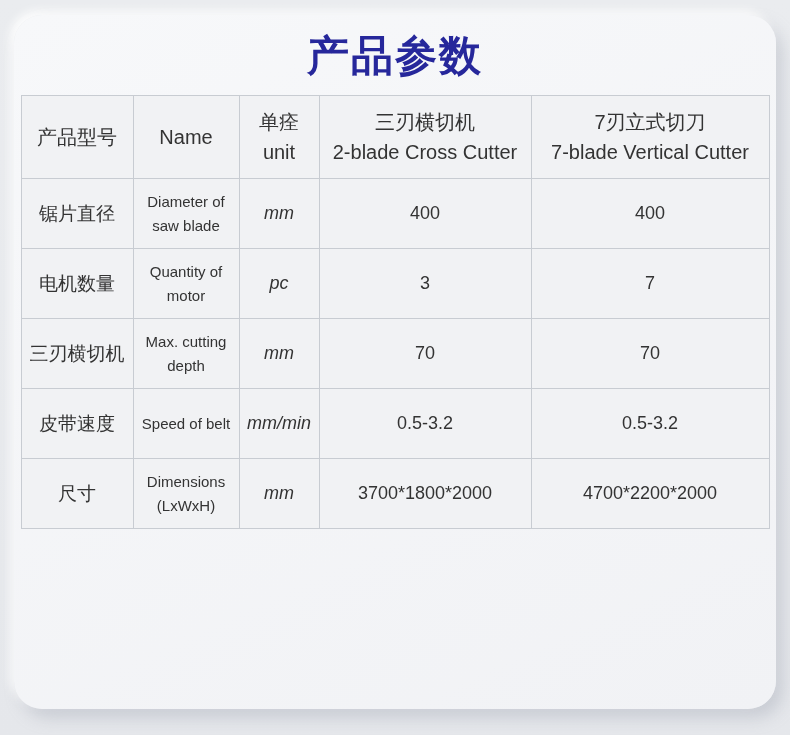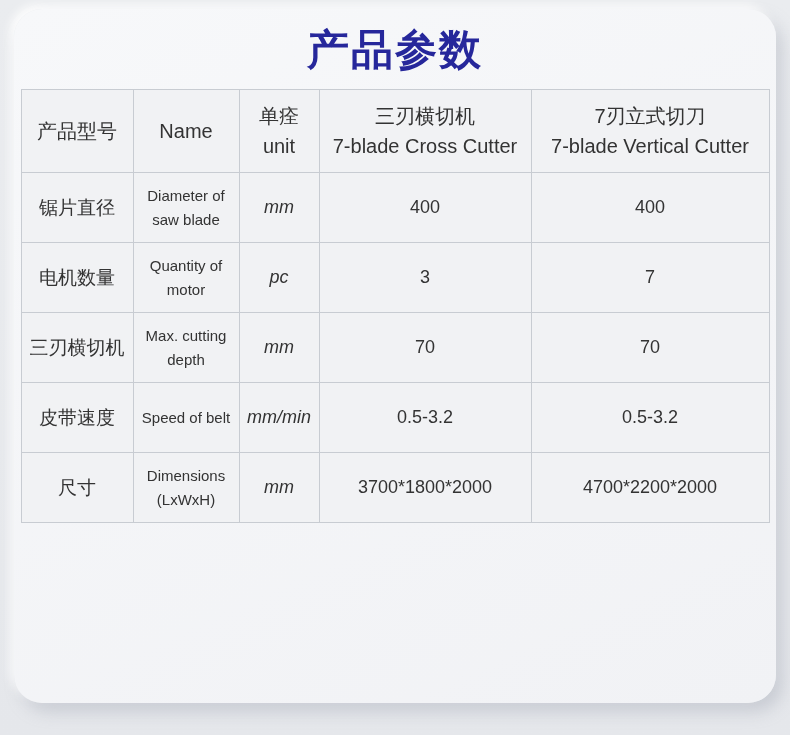--- a/index.html
+++ b/index.html
@@ -10,21 +10,21 @@
     width: 790px;
     height: 735px;
     position: relative;
     background: linear-gradient(180deg, #eaecef 0%, #e5e7eb 100%);
     font-family: "Liberation Sans", "DejaVu Sans", sans-serif;
     overflow: hidden;
   }
   .card {
     position: absolute;
     left: 14px;
-    top: 9px;
+    top: 15px;
     width: 762px;
     height: 694px;
     border-radius: 28px;
     background: linear-gradient(155deg, #f7f8fa 0%, #f1f2f5 100%);
     box-shadow: 7px 9px 16px rgba(150,156,168,0.35),
                 -4px -4px 10px rgba(255,255,255,0.95);
   }
   .page-title {
     margin-top: 16px;
     text-align: center;
@@ -83,21 +83,21 @@
         </th>
         <th>
           <span class="hdr-single">Name</span>
         </th>
         <th>
           <span class="hdr-zh">单痊</span>
           <span class="hdr-en">unit</span>
         </th>
         <th>
           <span class="hdr-zh">三刃横切机</span>
-          <span class="hdr-en">7-blade Cross Cutter</span>
+          <span class="hdr-en">2-blade Cross Cutter</span>
         </th>
         <th>
           <span class="hdr-zh">7刃立式切刀</span>
           <span class="hdr-en">7-blade Vertical Cutter</span>
         </th>
       </tr>
     </thead>
     <tbody id="spec-body">
         <tr class="body-row">
           <td class="c-zh">锯片直径</td>

